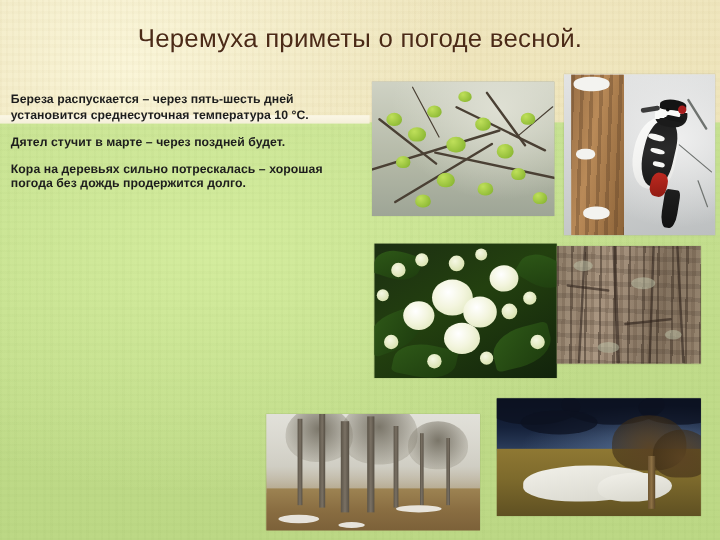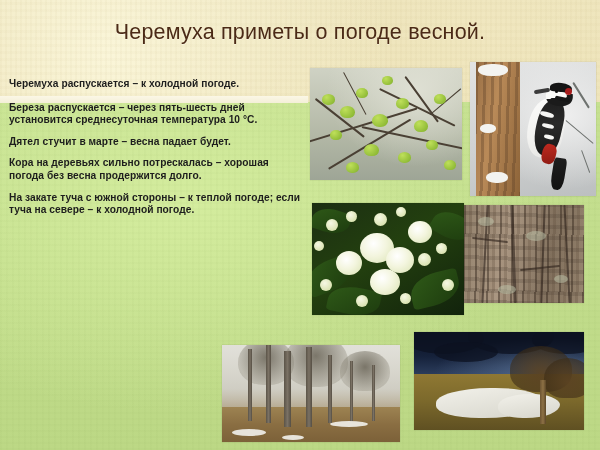--- a/index.html
+++ b/index.html
@@ -191,25 +191,23 @@
 <body>
 
 <div id="slide">
 
   <div class="title">Черемуха приметы о погоде весной.</div>
 
   <div class="green-panel"></div>
   <div class="divider-strip"></div>
 
   <div class="omens">
-    <div class="omen">Черемуха распускается – к холодной погоде.</div>
     <div class="omen">Береза распускается – через пять-шесть дней установится среднесуточная температура 10 °С.</div>
-    <div class="omen">Дятел стучит в марте – весна падает будет.</div>
-    <div class="omen">Кора на деревьях сильно потрескалась – хорошая погода без весна продержится долго.</div>
-    <div class="omen">На закате туча с южной стороны – к теплой погоде; если туча на севере – к холодной погоде.</div>
+    <div class="omen">Дятел стучит в марте – через поздней будет.</div>
+    <div class="omen">Кора на деревьях сильно потрескалась – хорошая погода без дождь продержится долго.</div>
   </div>
 
   <div class="photo" id="ph-branches">
     <div class="br-sky"></div>
     <div class="twig" style="left:-6px;top:74px;width:118px;height:2.4px;transform:rotate(-17deg);"></div>
     <div class="twig" style="left:18px;top:100px;width:96px;height:2px;transform:rotate(-31deg);"></div>
     <div class="twig" style="left:52px;top:58px;width:104px;height:2.2px;transform:rotate(12deg);"></div>
     <div class="twig" style="left:70px;top:20px;width:84px;height:1.8px;transform:rotate(26deg);"></div>
     <div class="twig" style="left:6px;top:30px;width:62px;height:1.5px;transform:rotate(38deg);"></div>
     <div class="twig" style="left:96px;top:8px;width:56px;height:1.5px;transform:rotate(54deg);"></div>

